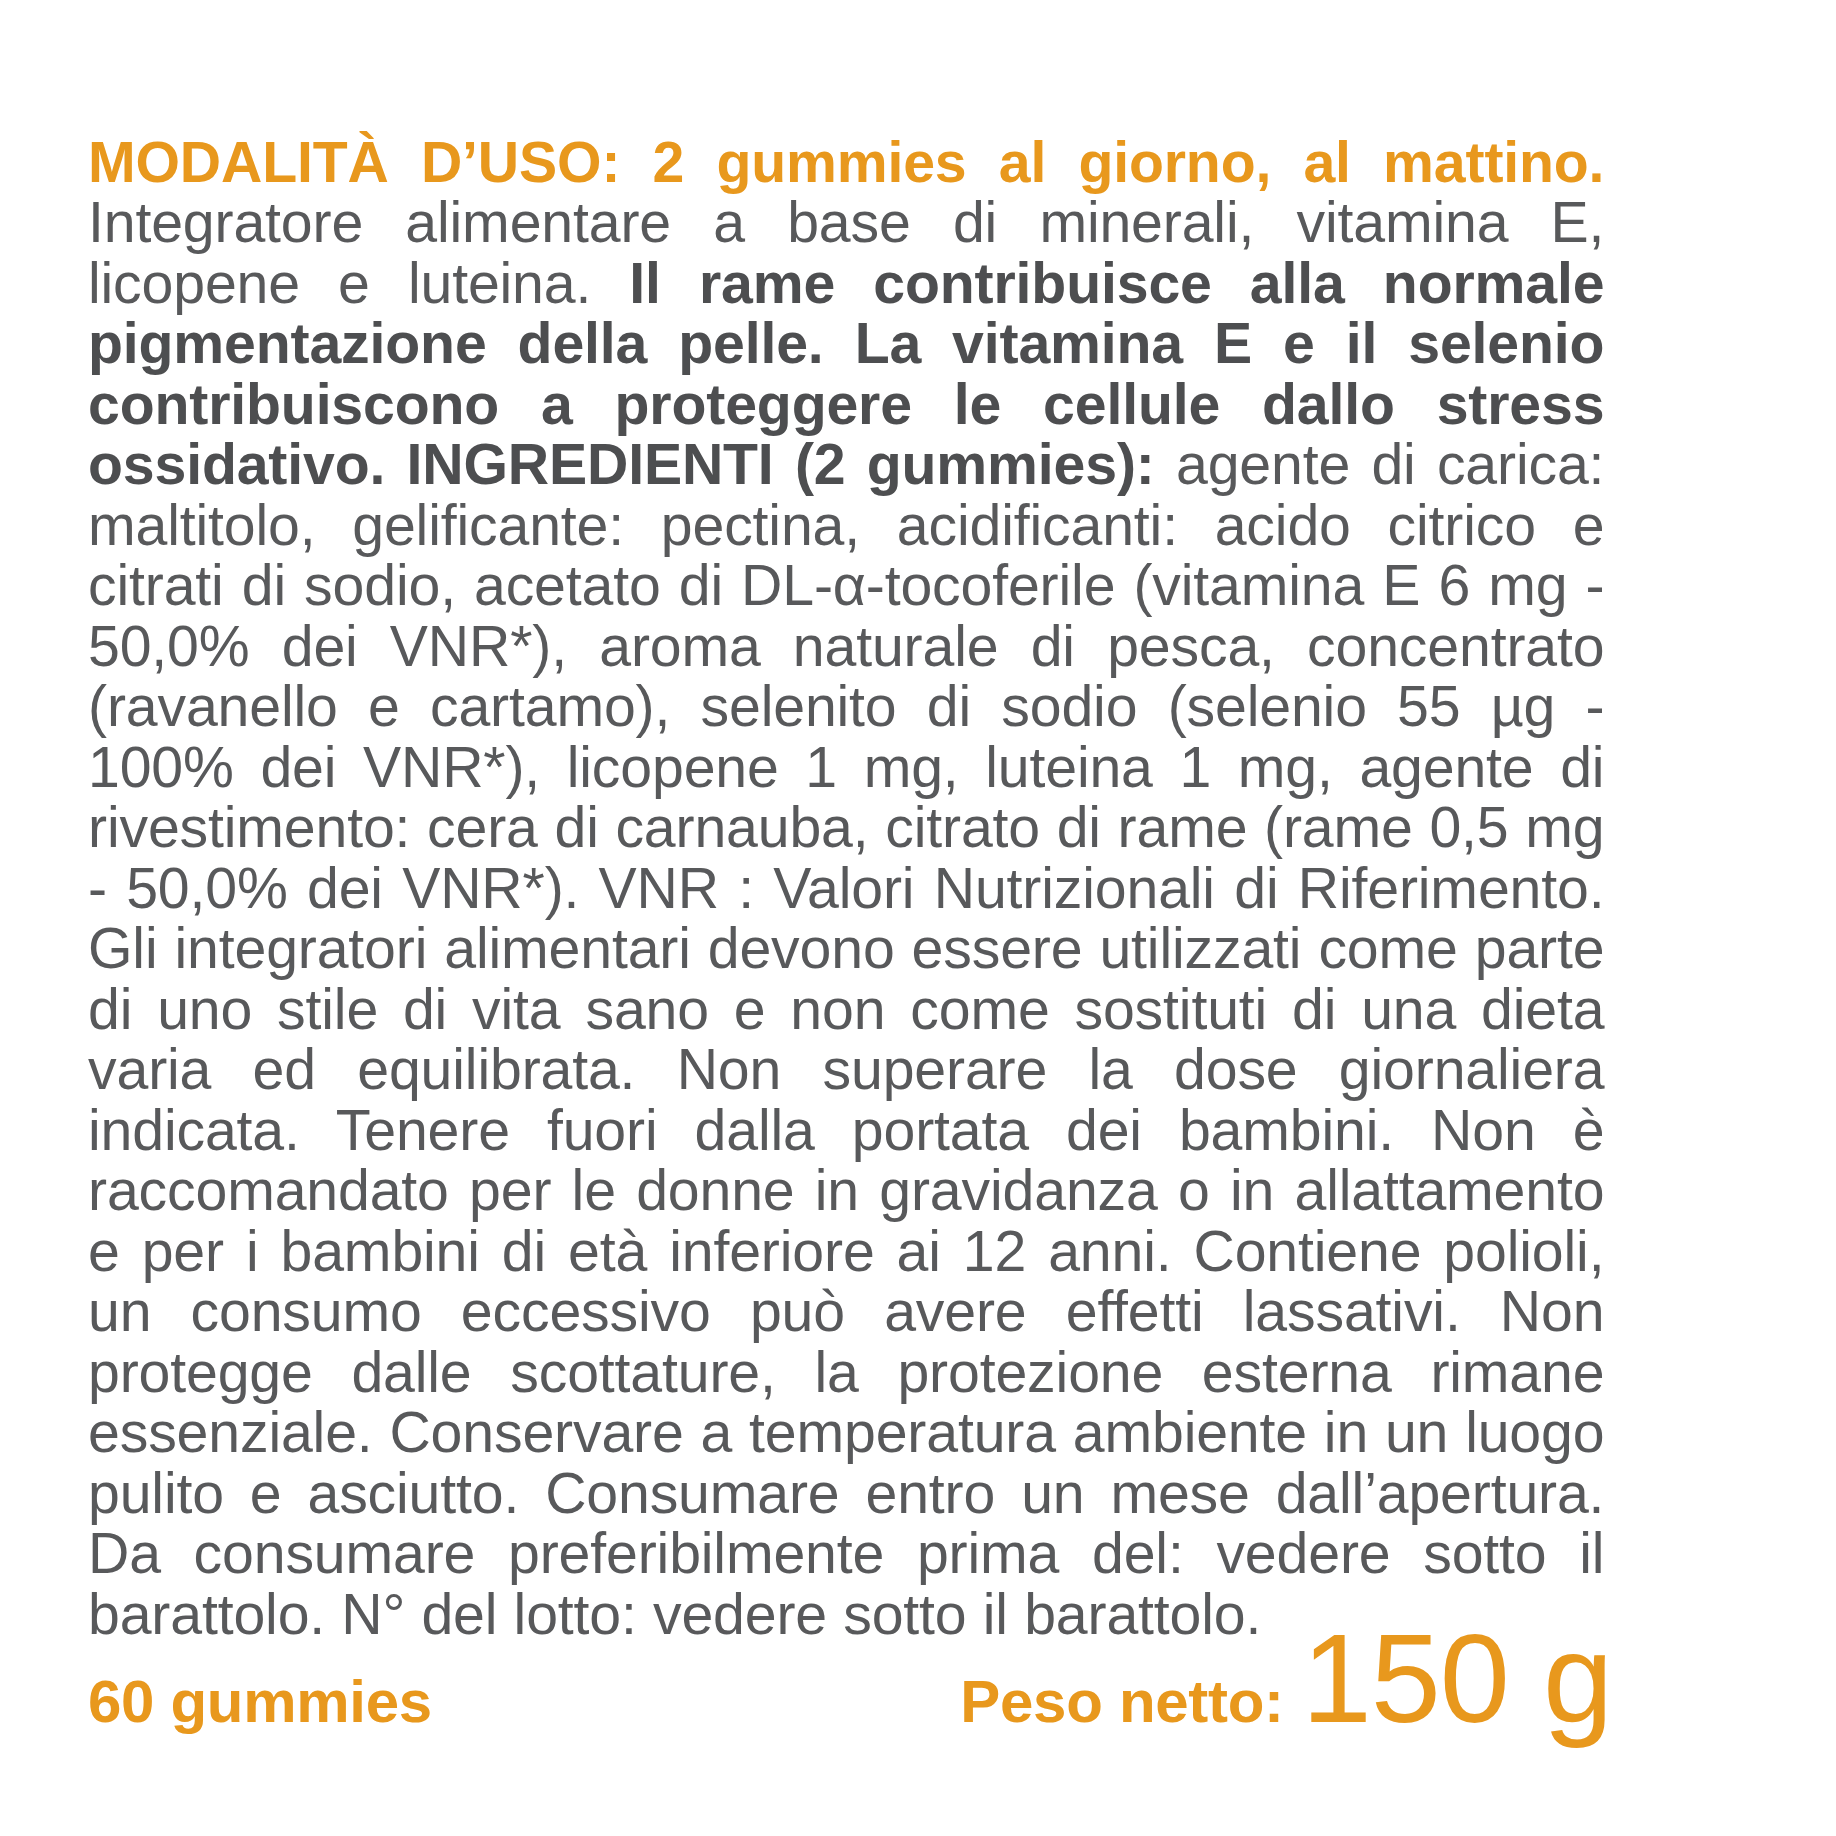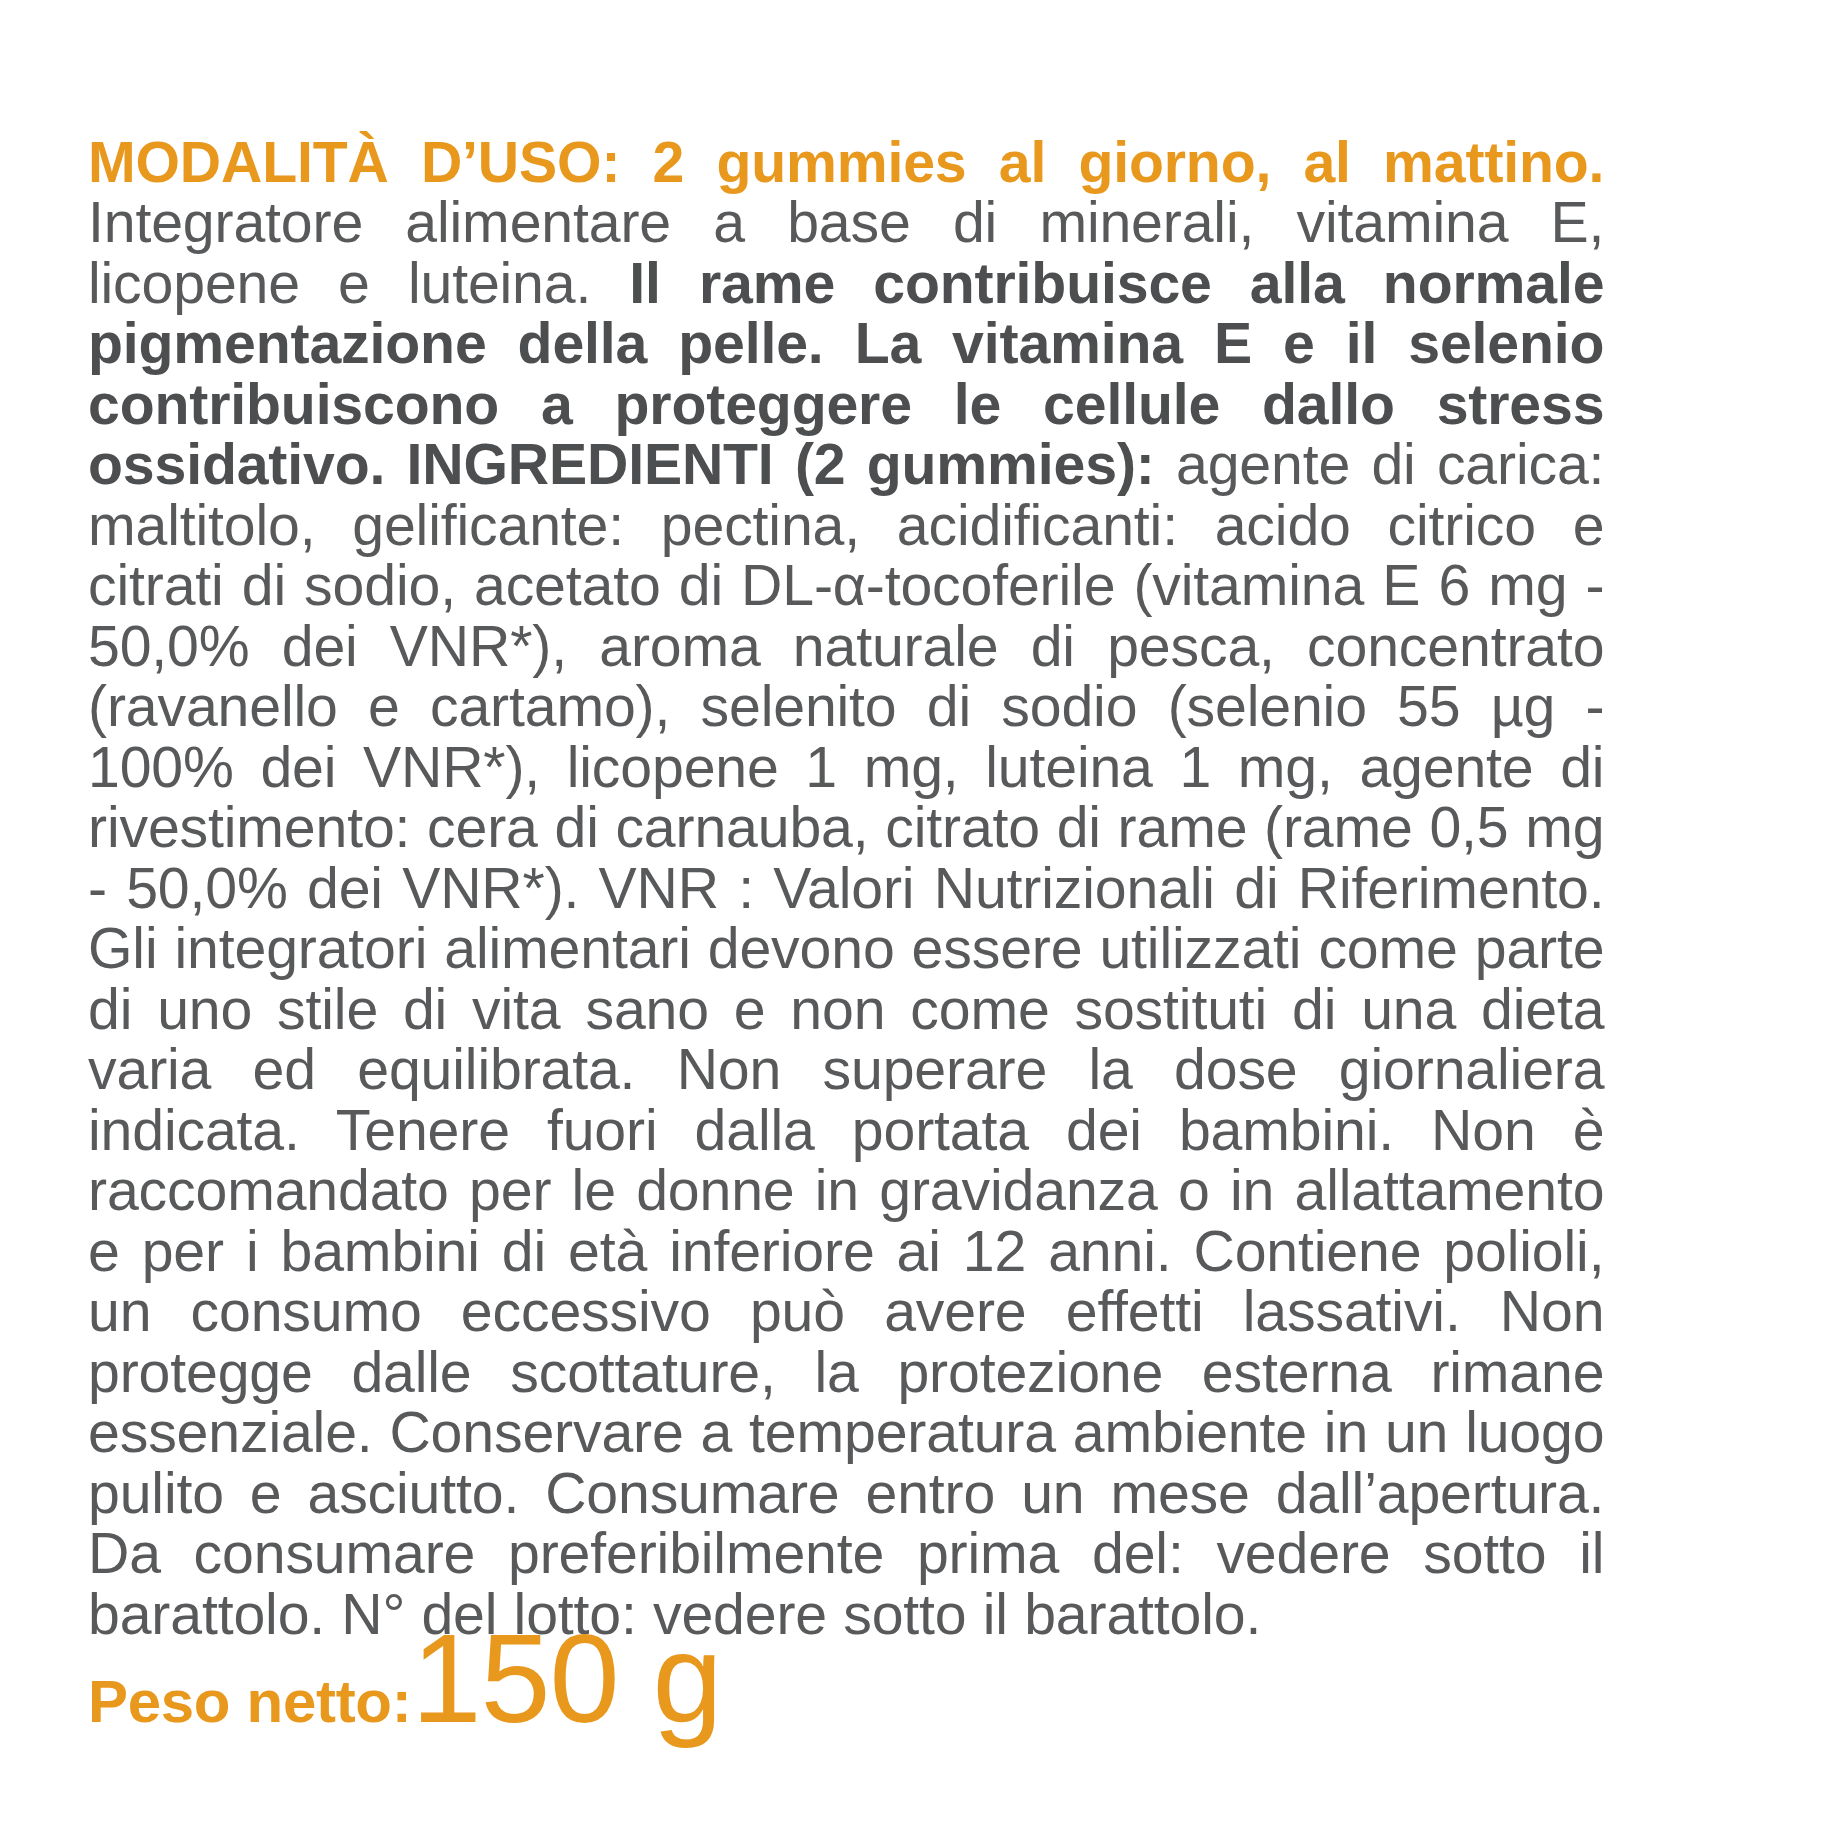--- a/index.html
+++ b/index.html
@@ -74,20 +74,21 @@
   .count {
     font-size: 60px;
     line-height: 60px;
     font-weight: bold;
     letter-spacing: -0.3px;
   }
 
   .netweight {
     display: flex;
     align-items: baseline;
+    gap: 18px;
   }
 
   .netweight-label {
     font-size: 60px;
     line-height: 60px;
     font-weight: bold;
     letter-spacing: -0.3px;
   }
 
   .netweight-value {
@@ -98,19 +99,20 @@
   }
 </style>
 </head>
 <body>
 
 <div class="label">
 
   <p class="body-copy"><span class="seg accent">MODALITÀ D’USO: 2 gummies al giorno, al mattino.</span><span class="seg normal"> Integratore alimentare a base di minerali, vitamina E, licopene e luteina. </span><span class="seg strong">Il rame contribuisce alla normale pigmentazione della pelle. La vitamina E e il selenio contribuiscono a proteggere le cellule dallo stress ossidativo.</span><span class="seg normal"> </span><span class="seg strong">INGREDIENTI (2 gummies):</span><span class="seg normal"> agente di carica: maltitolo, gelificante: pectina, acidificanti: acido citrico e citrati di sodio, acetato di DL-α-tocoferile (vitamina E 6 mg - 50,0% dei VNR*), aroma naturale di pesca, concentrato (ravanello e cartamo), selenito di sodio (selenio 55 µg - 100% dei VNR*), licopene 1 mg, luteina 1 mg, agente di rivestimento: cera di carnauba, citrato di rame (rame 0,5 mg - 50,0% dei VNR*). VNR : Valori Nutrizionali di Riferimento. </span><span class="seg normal">Gli integratori alimentari devono essere utilizzati come parte di uno stile di vita sano e non come sostituti di una dieta varia ed equilibrata. Non superare la dose giornaliera indicata. Tenere fuori dalla portata dei bambini. Non è raccomandato per le donne in gravidanza o in allattamento e per i bambini di età inferiore ai 12 anni. Contiene polioli, un consumo eccessivo può avere effetti lassativi. Non protegge dalle scottature, la protezione esterna rimane essenziale. Conservare a temperatura ambiente in un luogo pulito e asciutto. Consumare entro un mese dall’apertura. Da consumare preferibilmente prima del: vedere sotto il barattolo. N° del lotto: vedere sotto il barattolo.</span></p>
 
   <div class="footer">
+    <div class="count">60 gummies</div>
     <div class="netweight">
       <span class="netweight-label">Peso netto:</span>
       <span class="netweight-value">150 g</span>
     </div>
   </div>
 
 </div>
 
 </body></html>

